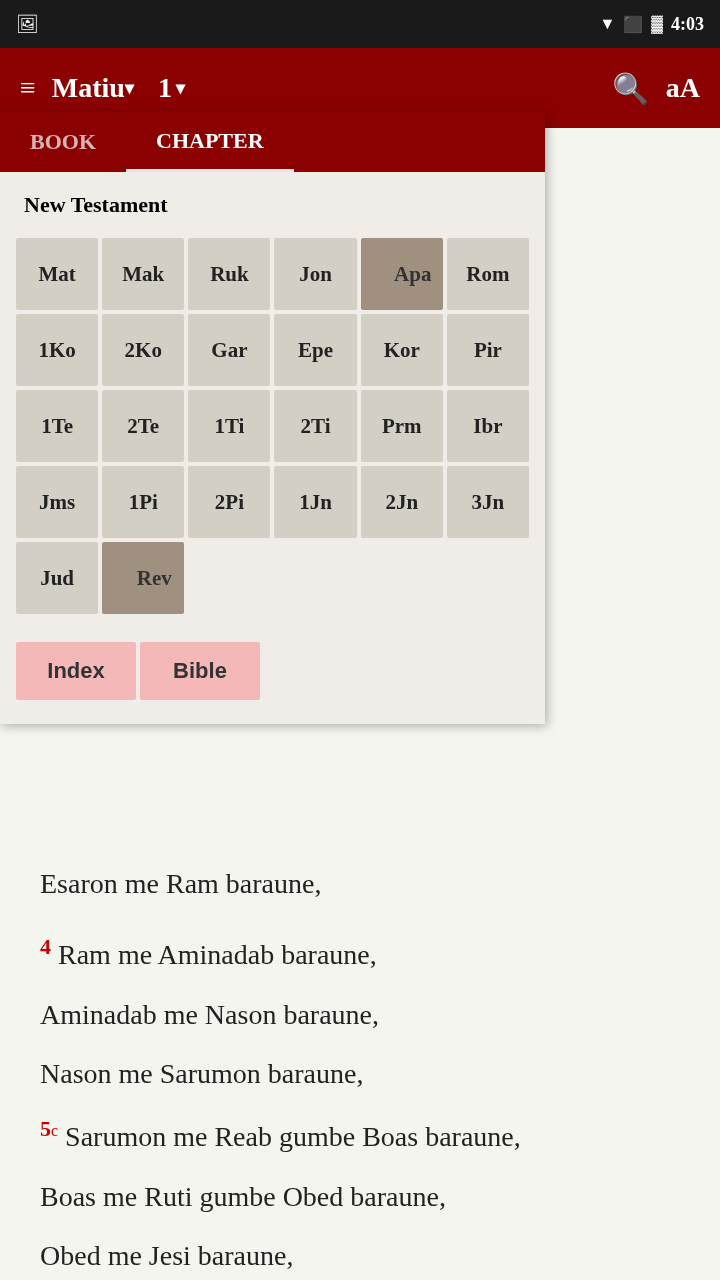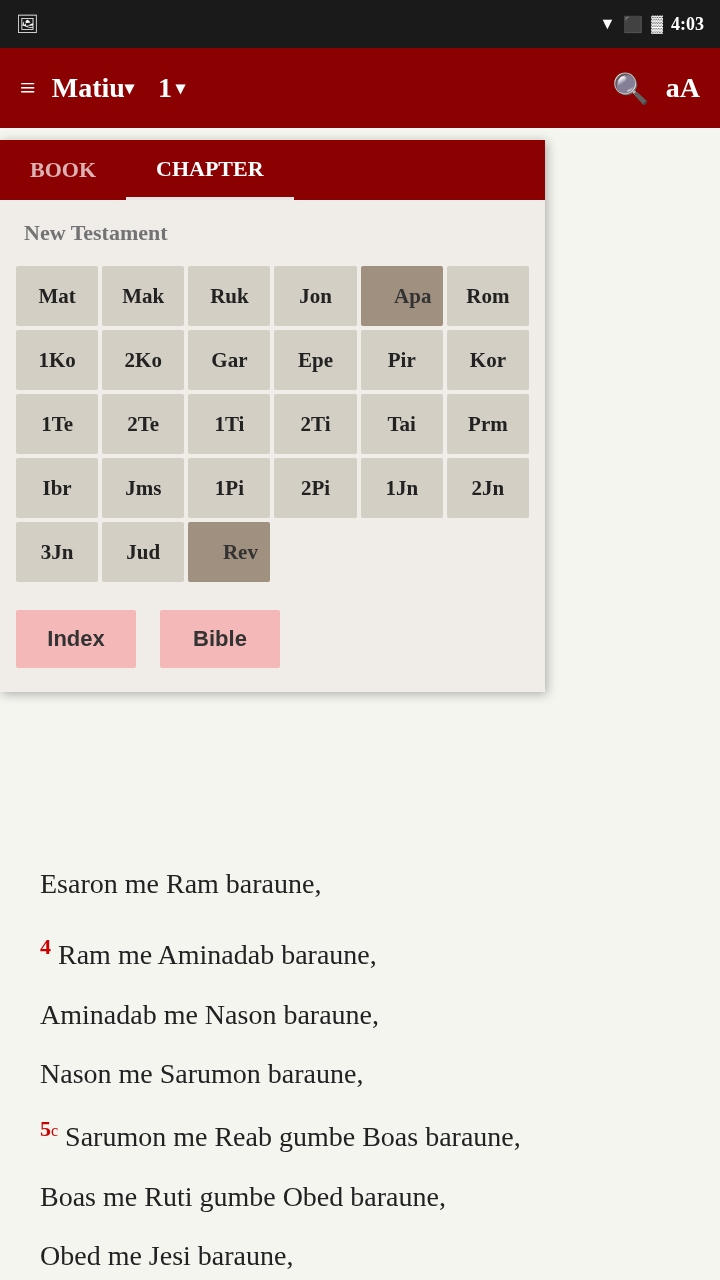--- a/index.html
+++ b/index.html
@@ -92,21 +92,21 @@
       cursor: pointer;
     }
     .dropdown-arrow {
       font-size: 18px;
       color: white;
     }
 
     
     .dropdown-panel {
       position: absolute;
-      top: 140px;
+      top: 112px;
       left: 0;
       width: 545px;
       background: #f0ede8;
       z-index: 100;
       box-shadow: 2px 2px 10px rgba(0,0,0,0.3);
     }
 
     
     .tabs {
       display: flex;
@@ -125,56 +125,56 @@
     .tab.active {
       color: white;
       border-bottom: 3px solid #e5e5e5;
     }
 
     
     .section-header {
       padding: 20px 24px 12px;
       font-size: 22px;
       font-weight: bold;
-      color: #737373;
+      color: #000000;
     }
 
     
     .book-grid {
       display: grid;
       grid-template-columns: repeat(6, 1fr);
       gap: 4px;
       padding: 8px 16px;
     }
     .book-cell {
       background: #d4cfc5;
       display: flex;
       align-items: center;
       justify-content: center;
-      height: 60px;
+      height: 72px;
       font-size: 21px;
       font-weight: bold;
       color: #222;
       cursor: pointer;
       border-radius: 2px;
     }
     .book-cell.selected {
       background: #a09080;
       color: #333;
       padding-left: 22px;
     }
     .book-cell.empty {
       background: transparent;
       cursor: default;
     }
 
     
     .bottom-buttons {
       display: flex;
-      gap: 24px;
+      gap: 4px;
       padding: 20px 16px 24px;
     }
     .bottom-btn {
       padding: 16px 28px;
       background: #f5b8b8;
       border: none;
       font-size: 22px;
       font-weight: bold;
       color: #333;
       cursor: pointer;
@@ -267,28 +267,27 @@
     <div class="book-cell">Mak</div>
     <div class="book-cell">Ruk</div>
     <div class="book-cell">Jon</div>
     <div class="book-cell selected">Apa</div>
     <div class="book-cell">Rom</div>
 
     <div class="book-cell">1Ko</div>
     <div class="book-cell">2Ko</div>
     <div class="book-cell">Gar</div>
     <div class="book-cell">Epe</div>
+    <div class="book-cell">Kor</div>
     <div class="book-cell">Pir</div>
-    <div class="book-cell">Kor</div>
 
     <div class="book-cell">1Te</div>
     <div class="book-cell">2Te</div>
     <div class="book-cell">1Ti</div>
     <div class="book-cell">2Ti</div>
-    <div class="book-cell">Tai</div>
     <div class="book-cell">Prm</div>
 
     <div class="book-cell">Ibr</div>
     <div class="book-cell">Jms</div>
     <div class="book-cell">1Pi</div>
     <div class="book-cell">2Pi</div>
     <div class="book-cell">1Jn</div>
     <div class="book-cell">2Jn</div>
 
     <div class="book-cell">3Jn</div>

